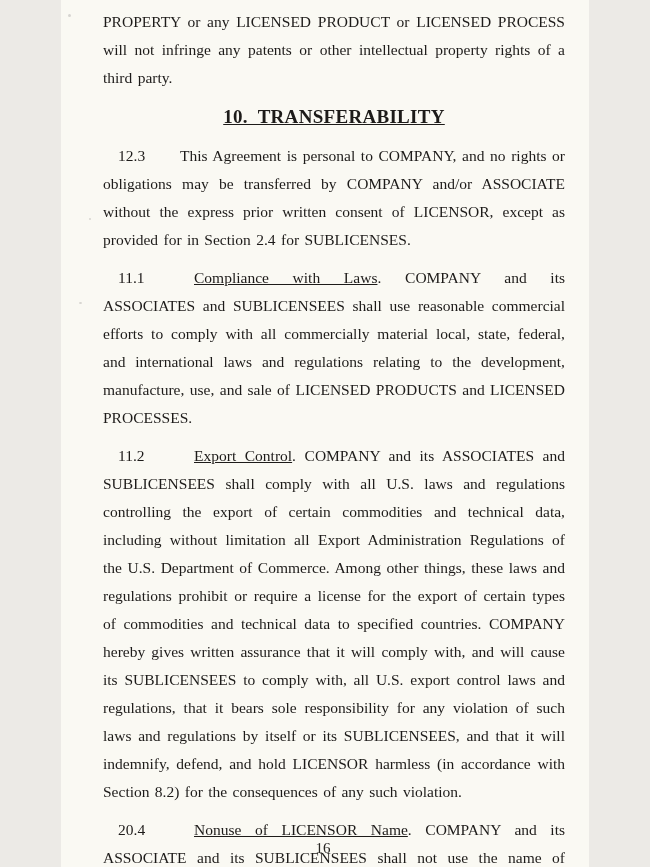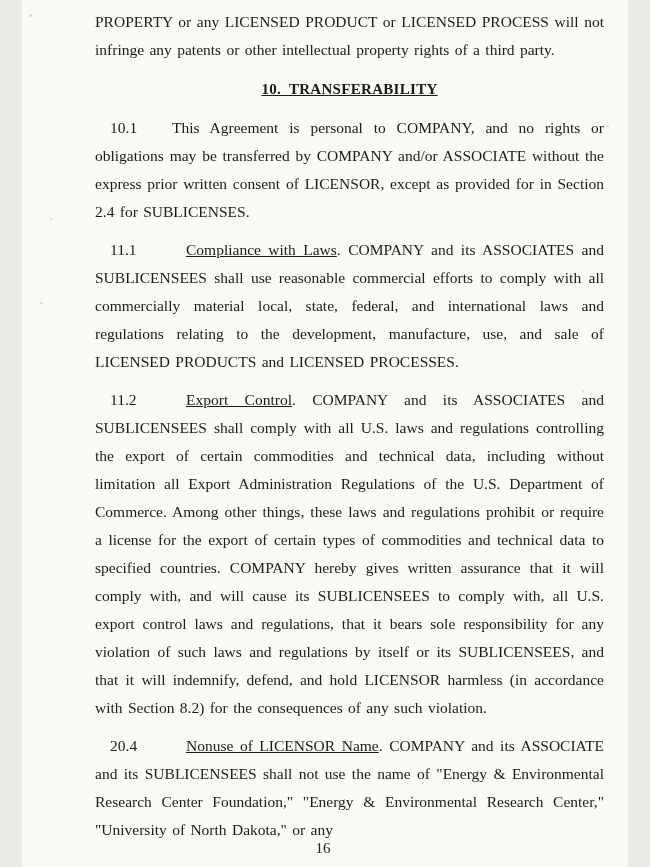--- a/index.html
+++ b/index.html
@@ -2,30 +2,29 @@
 <html><head>
 <meta charset="utf-8">
 <style>
   html, body {
     margin: 0;
     padding: 0;
     background: #eceae6;
   }
   .page {
     position: relative;
-    width: 606px;
+    width: 528px;
     height: 867px;
     margin: 0 auto;
     background: #f5f4ef;
     overflow: hidden;
     font-family: "Liberation Serif", "DejaVu Serif", serif;
     color: #211f1d;
     filter: contrast(1.04) blur(0.25px);
     box-sizing: border-box;
-    padding-left: 31px;
   }
   .content {
     padding: 8px 24px 0 42px;
   }
   p.para {
     margin: 0 0 10px 0;
     font-size: 15.5px;
     line-height: 28px;
     text-align: justify;
     word-spacing: 1.5px;
@@ -38,21 +37,21 @@
     width: 62px;
     text-indent: 0;
   }
   .lead {
     text-decoration: underline;
     margin-left: 14px;
   }
   .heading {
     margin: 14px 0 14px 0;
     text-align: center;
-    font-size: 15px;
+    font-size: 19px;
     line-height: 22px;
     font-weight: bold;
   }
   .heading .heading-text {
     text-decoration: underline;
     white-space: pre;
     letter-spacing: 0.3px;
   }
   .page-number {
     position: absolute;
@@ -74,21 +73,21 @@
 <body>
 
 <div class="page">
   <div class="content">
 
     <p class="para"><span>PROPERTY or any LICENSED PRODUCT or LICENSED PROCESS will not infringe any patents or other intellectual property rights of a third party.</span></p>
 
 
     <div class="heading"><span class="heading-text">10.  TRANSFERABILITY</span></div>
 
-    <p class="para numbered"><span class="pnum">10.1</span><span>This Agreement is personal to COMPANY, and no rights or obligations may be transferred by COMPANY and/or ASSOCIATE without the express prior written consent of LICENSOR, except as provided for in Section 2.4 for SUBLICENSES.</span></p>
+    <p class="para numbered"><span class="pnum">12.3</span><span>This Agreement is personal to COMPANY, and no rights or obligations may be transferred by COMPANY and/or ASSOCIATE without the express prior written consent of LICENSOR, except as provided for in Section 2.4 for SUBLICENSES.</span></p>
 
 
     <p class="para numbered"><span class="pnum">11.1</span><span class="lead">Compliance with Laws</span><span>. COMPANY and its ASSOCIATES and SUBLICENSEES shall use reasonable commercial efforts to comply with all commercially material local, state, federal, and international laws and regulations relating to the development, manufacture, use, and sale of LICENSED PRODUCTS and LICENSED PROCESSES.</span></p>
 
     <p class="para numbered"><span class="pnum">11.2</span><span class="lead">Export Control</span><span>. COMPANY and its ASSOCIATES and SUBLICENSEES shall comply with all U.S. laws and regulations controlling the export of certain commodities and technical data, including without limitation all Export Administration Regulations of the U.S. Department of Commerce. Among other things, these laws and regulations prohibit or require a license for the export of certain types of commodities and technical data to specified countries. COMPANY hereby gives written assurance that it will comply with, and will cause its SUBLICENSEES to comply with, all U.S. export control laws and regulations, that it bears sole responsibility for any violation of such laws and regulations by itself or its SUBLICENSEES, and that it will indemnify, defend, and hold LICENSOR harmless (in accordance with Section 8.2) for the consequences of any such violation.</span></p>
 
     <p class="para numbered"><span class="pnum">20.4</span><span class="lead">Nonuse of LICENSOR Name</span><span>. COMPANY and its ASSOCIATE and its SUBLICENSEES shall not use the name of "Energy &amp; Environmental Research Center Foundation," "Energy &amp; Environmental Research Center," "University of North Dakota," or any</span></p>
 
   </div>
 

